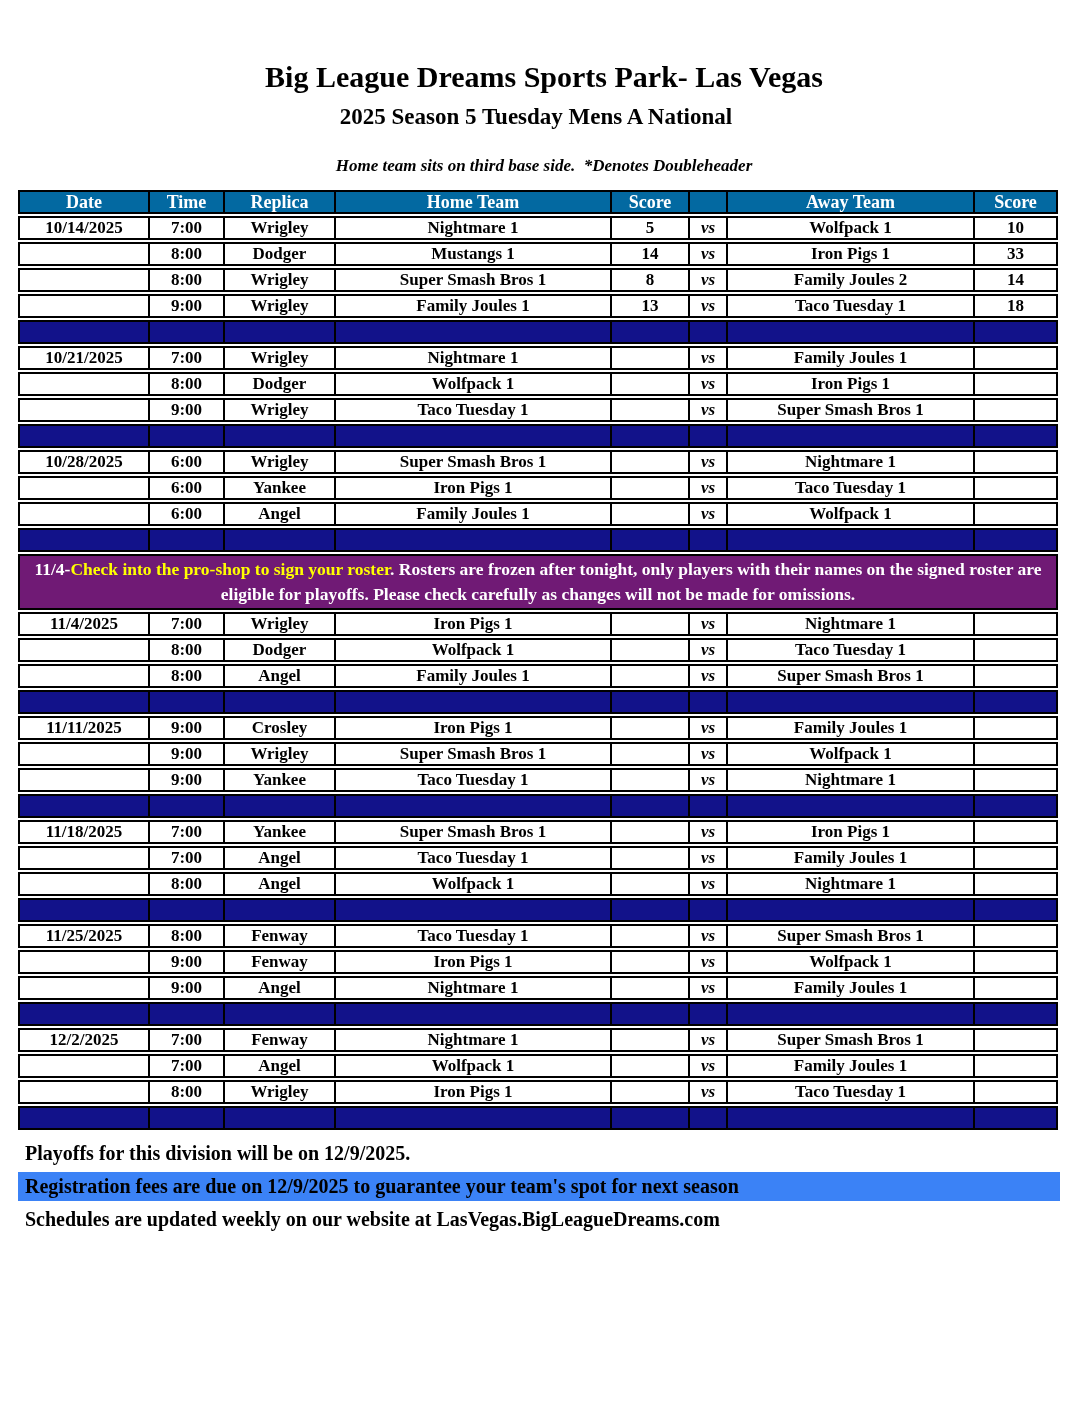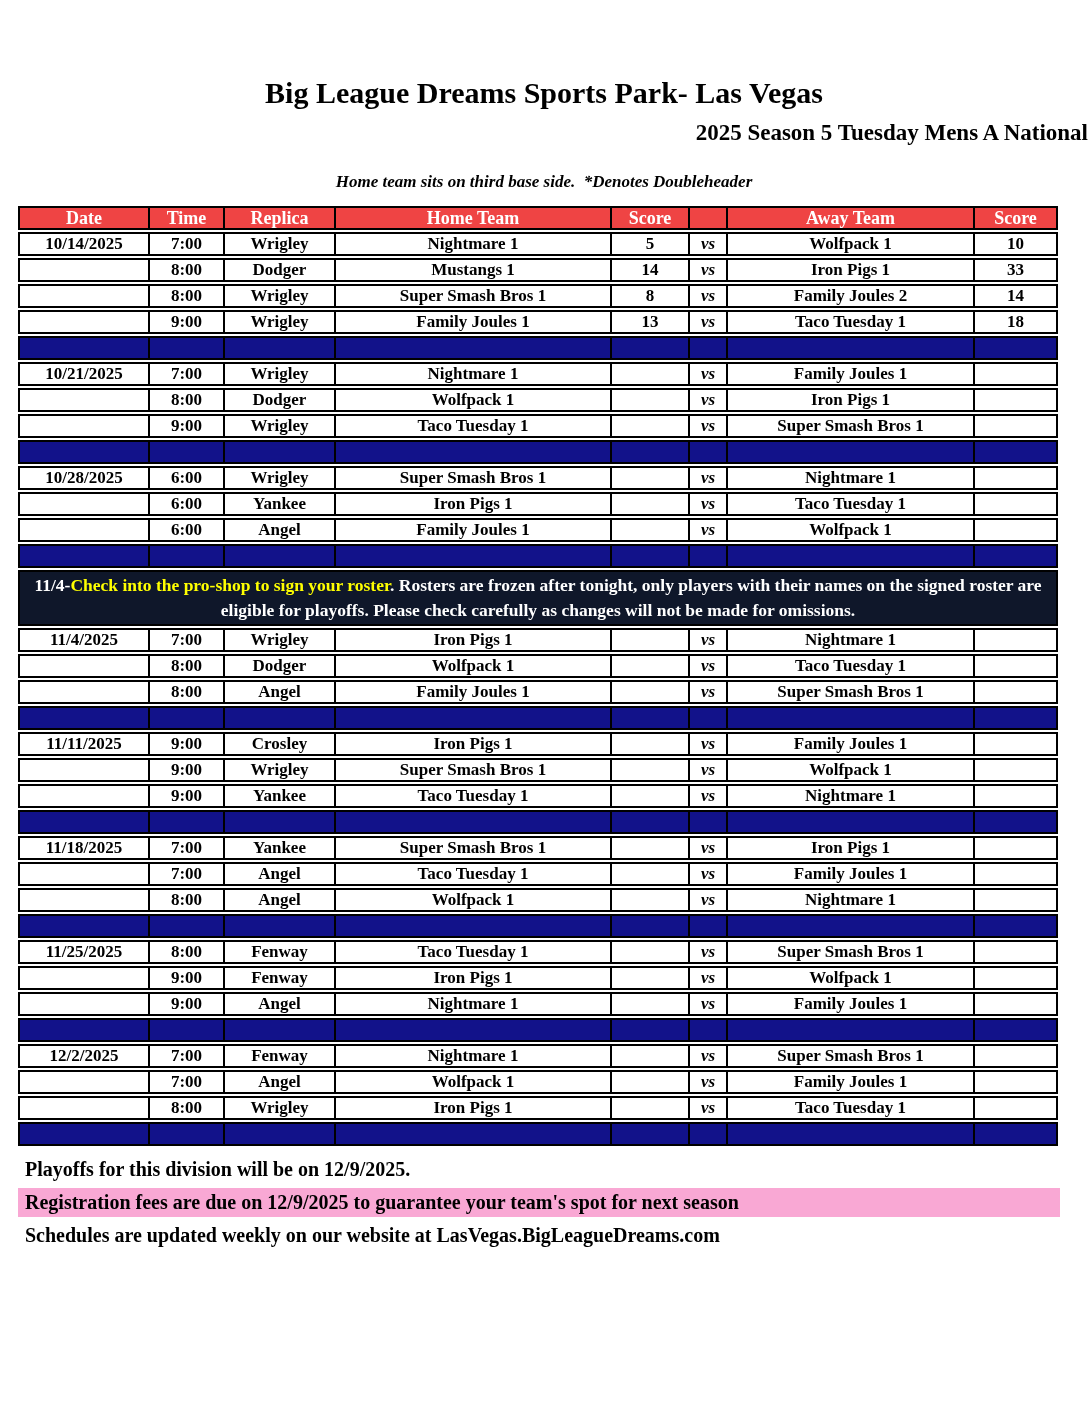--- a/index.html
+++ b/index.html
@@ -1,50 +1,50 @@
 <!DOCTYPE html>
 <html><head>
 <meta charset="utf-8">
 <style>
   html,body { margin:0; padding:0; }
   body {
     width:1088px; height:1408px; background:#ffffff; color:#000;
     font-family:"Liberation Serif", serif; font-weight:bold;
     -webkit-font-smoothing:antialiased;
   }
-  .page { padding-top:76px; }
+  .page { padding-top:60px; }
   .titles { text-align:center; }
   .title   { font-size:30px; line-height:34px; margin:0 0 10px 0; }
-  .subtitle{ font-size:23px; line-height:26px; margin:0 0 26px 0;text-align:right; }
+  .subtitle{ font-size:23px; line-height:26px; margin:0 16px 26px 0; }
   .note    { font-size:17px; line-height:20px; font-style:italic; margin:0 0 12px 0; white-space:pre-wrap; }
 
   table.sched {
     margin-left:18px; border-collapse:separate; border-spacing:0 2px;
     table-layout:fixed; width:1040px;
   }
   table.sched td, table.sched th {
     box-sizing:border-box; padding:0; overflow:hidden;
     border-top:2px solid #000; border-bottom:2px solid #000; border-right:2px solid #000;
     height:24px; font-size:17px; font-weight:bold; text-align:center; vertical-align:middle;
     background:#ffffff; line-height:20px;
   }
   table.sched td:first-child, table.sched th:first-child { border-left:2px solid #000; }
-  tr.head th { background:#ef4444; color:#ffffff; font-size:18px; }
+  tr.head th { background:#0369a1; color:#ffffff; font-size:18px; }
   tr.sep  td { background:#12128A; }
   td.vs { font-style:italic; font-size:15px; }
   td.hl { background:#FFFF00; }
   tr.banner td {
-    background:#0f172a; color:#ffffff; height:56px; font-size:17.5px;
+    background:#701a75; color:#ffffff; height:56px; font-size:17.5px;
     line-height:25px; padding:1px 10px; white-space:normal;
   }
   tr.banner .hl-text { color:#FFFF00; }
 
   .footer { margin:7px 0 2px 18px; width:1042px; font-size:20px; }
   .footer-line { line-height:25px; padding:2px 0 2px 7px; margin-bottom:4px; }
-  .footer-line.reg { background:#f9a8d4; }
+  .footer-line.reg { background:#3b82f6; }
 </style>
 </head>
 <body>
 
 <div class="page">
   <div class="titles">
     <div class="title">Big League Dreams Sports Park- Las Vegas</div>
     <div class="subtitle">2025 Season 5 Tuesday Mens A National</div>
     <div class="note">Home team sits on third base side.  *Denotes Doubleheader</div>
   </div>

